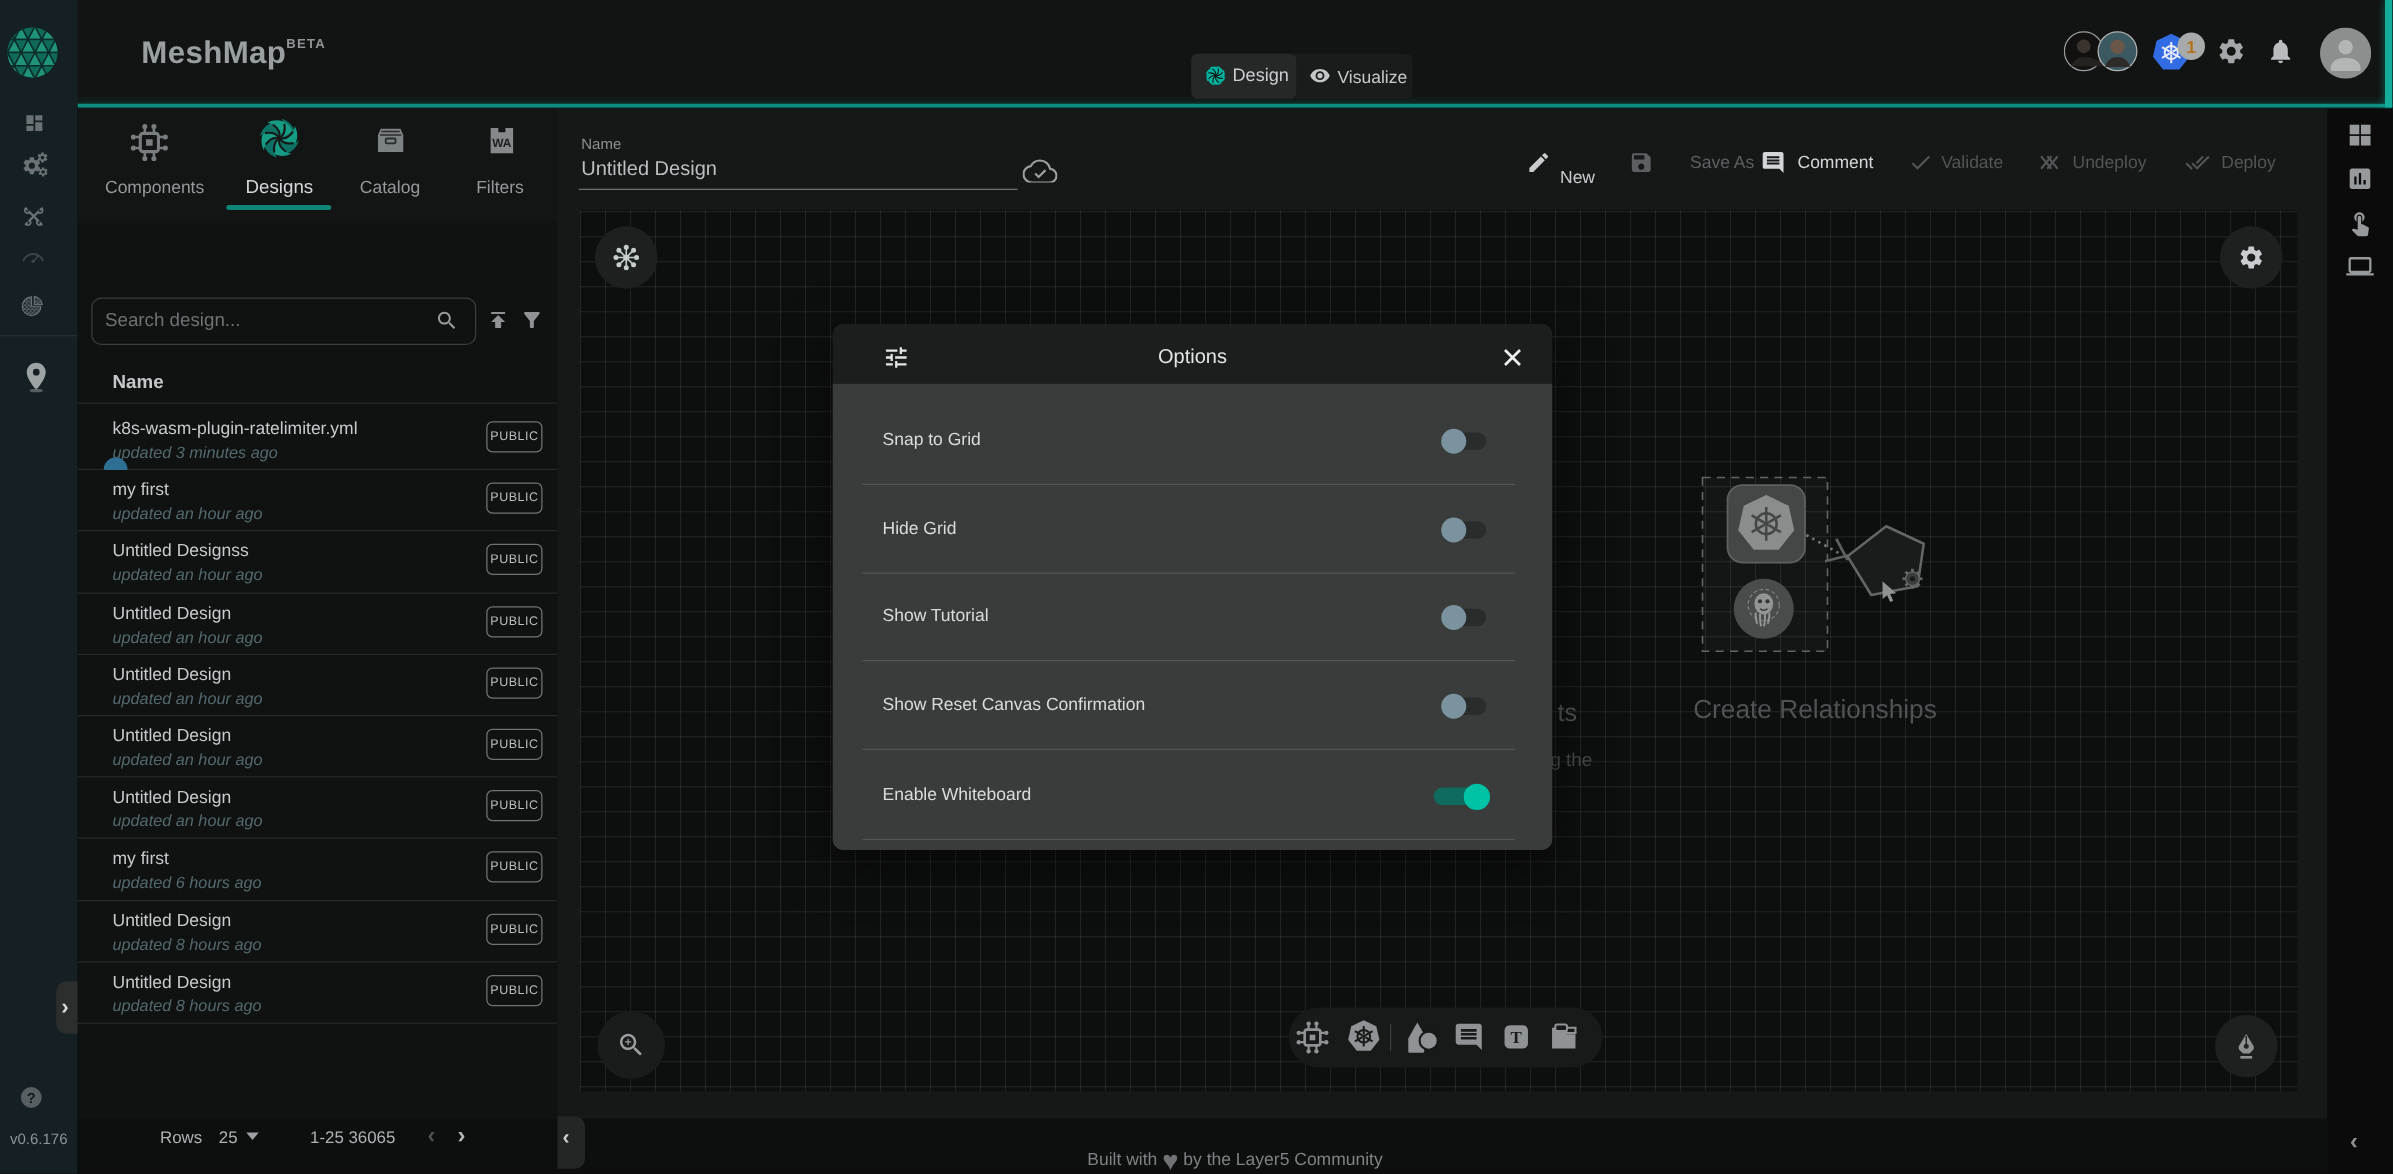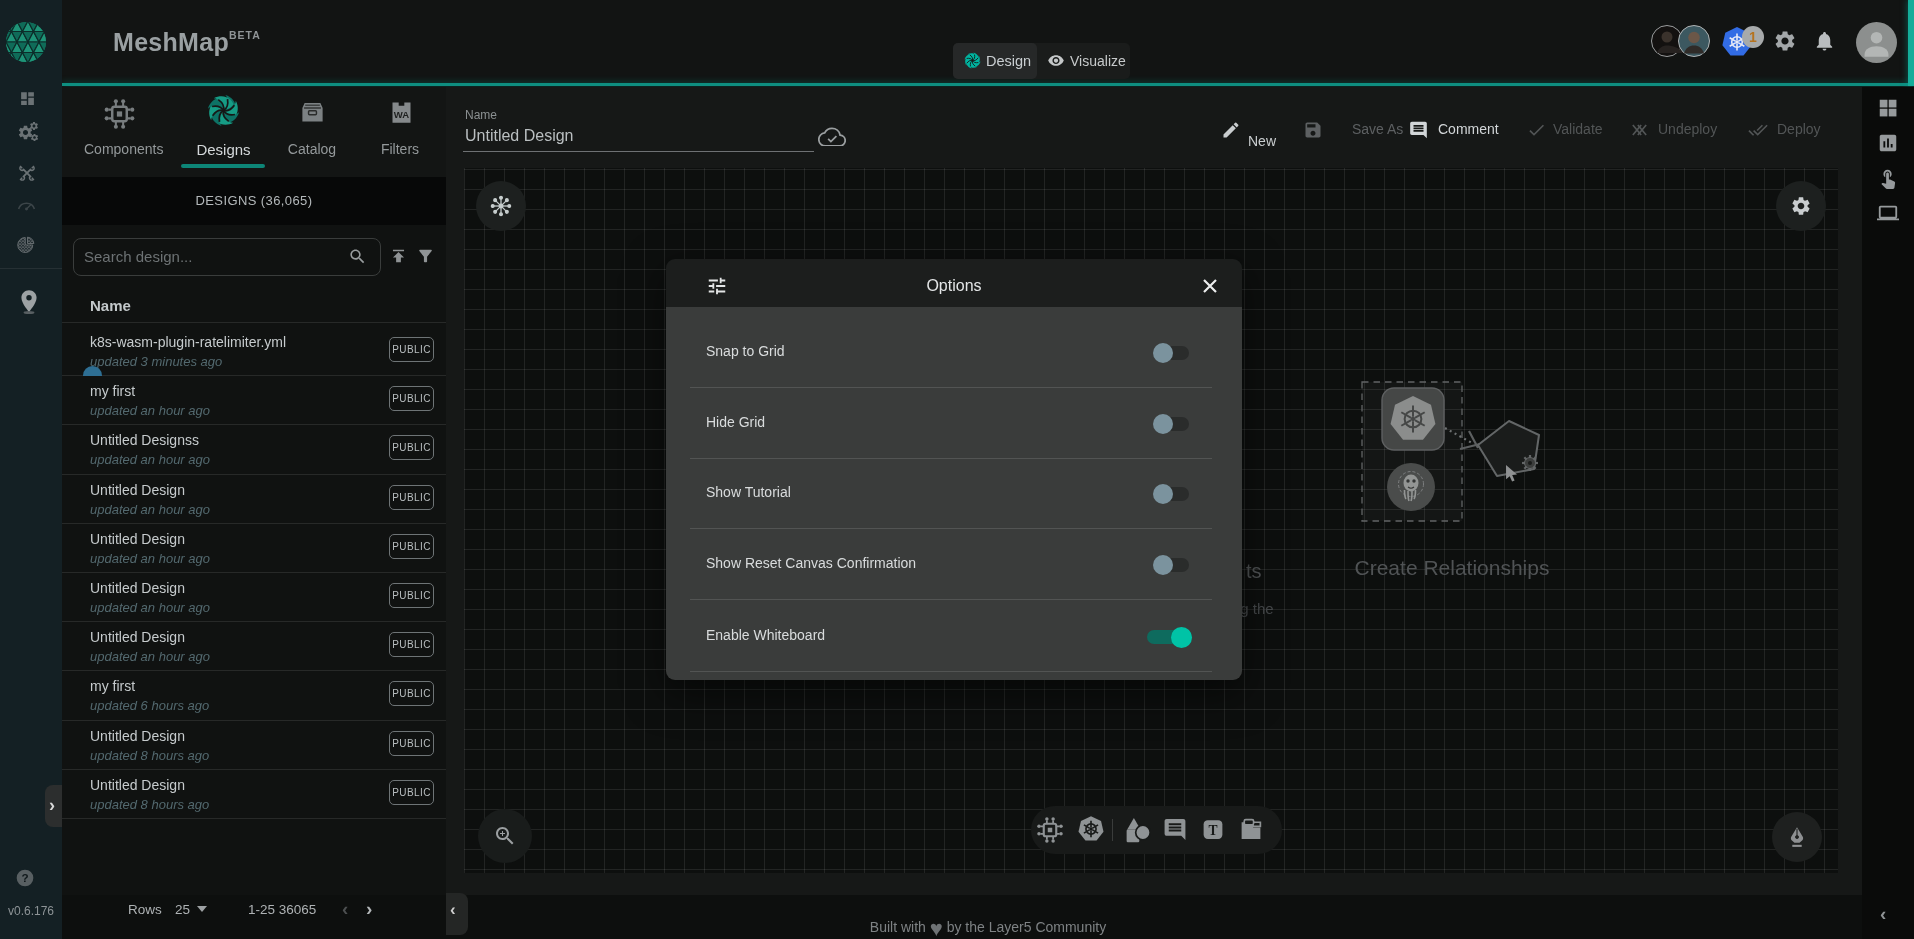--- a/index.html
+++ b/index.html
@@ -234,21 +234,20 @@
           <path d="M4 3h5.5v3h5V3H20v18H4z" fill="#85898b"></path>
           <text x="12" y="16.5" text-anchor="middle" font-family="Liberation Sans" font-weight="bold" font-size="8.5" fill="#1d1f1e">WA</text>
         </svg></div>
     </div>
   <div class="abs" style="left:84px;top:141px;width:73px;color:#94999b;font-size:14px;text-align:center;">Components</div>
   <div class="abs" style="left:188px;top:141px;width:71px;color:#d4d8da;font-size:15px;text-align:center;">Designs</div>
   <div class="abs" style="left:285px;top:141px;width:54px;color:#94999b;font-size:14px;text-align:center;">Catalog</div>
   <div class="abs" style="left:379px;top:141px;width:42px;color:#94999b;font-size:14px;text-align:center;">Filters</div>
   <div class="abs" style="left:181px;top:164px;width:84px;height:4px;background:#0d8577;border-radius:2px;"></div>
 
-  <div class="abs" style="left:62px;top:177px;width:384px;height:48px;background:#070808;color:#b4b9bb;font-size:13px;letter-spacing:.4px;text-align:center;line-height:48px;">DESIGNS (36,065)</div>
 
   <div class="abs" style="left:73px;top:238px;width:308px;height:38px;border:1px solid #3a3d3c;border-radius:8px;"></div>
   <div class="abs" style="left:84px;top:248px;color:#6d7274;font-size:15px;">Search design...</div>
   <div class="abs" id="ic-search" style="left:348px;top:247px;width:19px;height:19px;"><svg width="19" height="19" viewBox="0 0 24 24">
         <path d="M15.5 14h-.79l-.28-.27C15.41 12.59 16 11.11 16 9.5 16 5.91 13.09 3 9.5 3S3 5.91 3 9.5 5.91 16 9.5 16c1.61 0 3.09-.59 4.23-1.57l.27.28v.79l5 4.99L20.49 19l-4.99-5zm-6 0C7.01 14 5 11.99 5 9.5S7.01 5 9.5 5 14 7.01 14 9.5 11.99 14 9.5 14z" fill="#989c9e"></path>
       </svg></div>
   <div class="abs" id="ic-publish" style="left:389px;top:246px;width:19px;height:20px;"><svg width="19" height="20" viewBox="0 0 24 24">
         <path d="M5 4v2h14V4H5zm0 10h4v6h6v-6h4l-7-7-7 7z" fill="#8f9395"></path>
       </svg></div>
   <div class="abs" id="ic-filter" style="left:416px;top:246px;width:19px;height:20px;"><svg width="19" height="20" viewBox="0 0 24 24">

